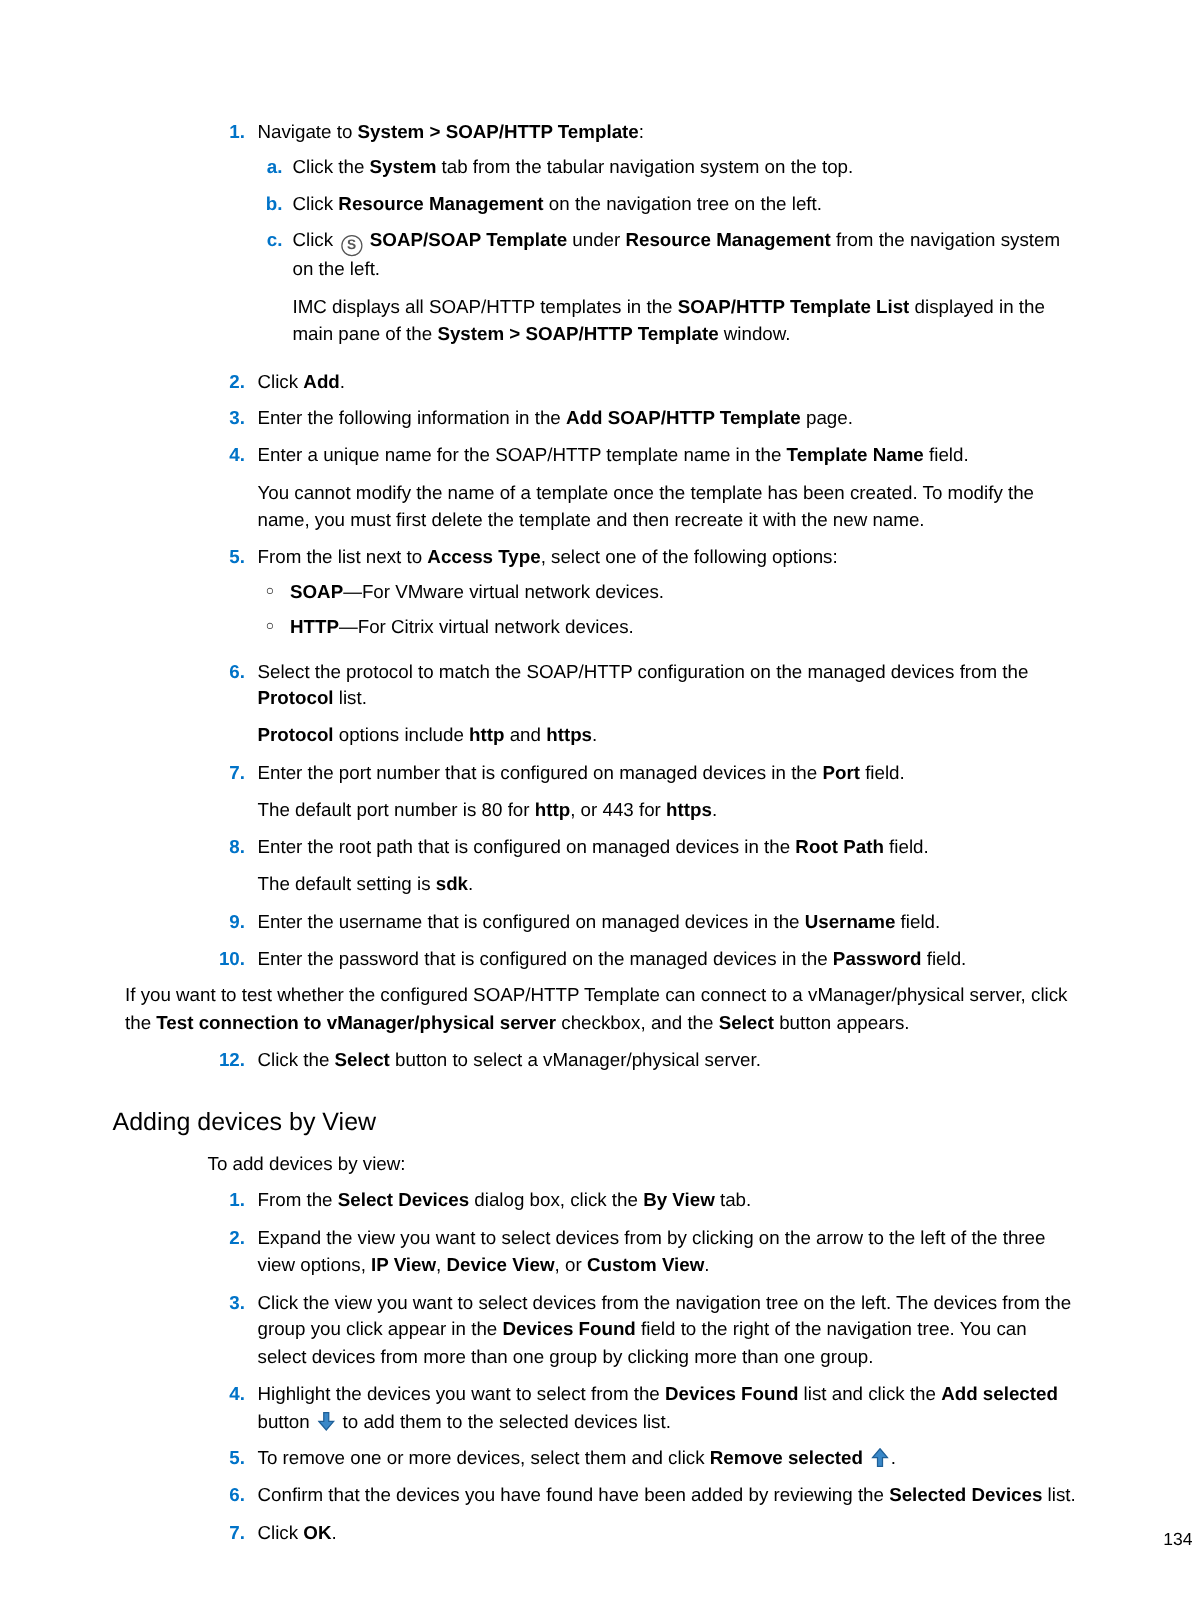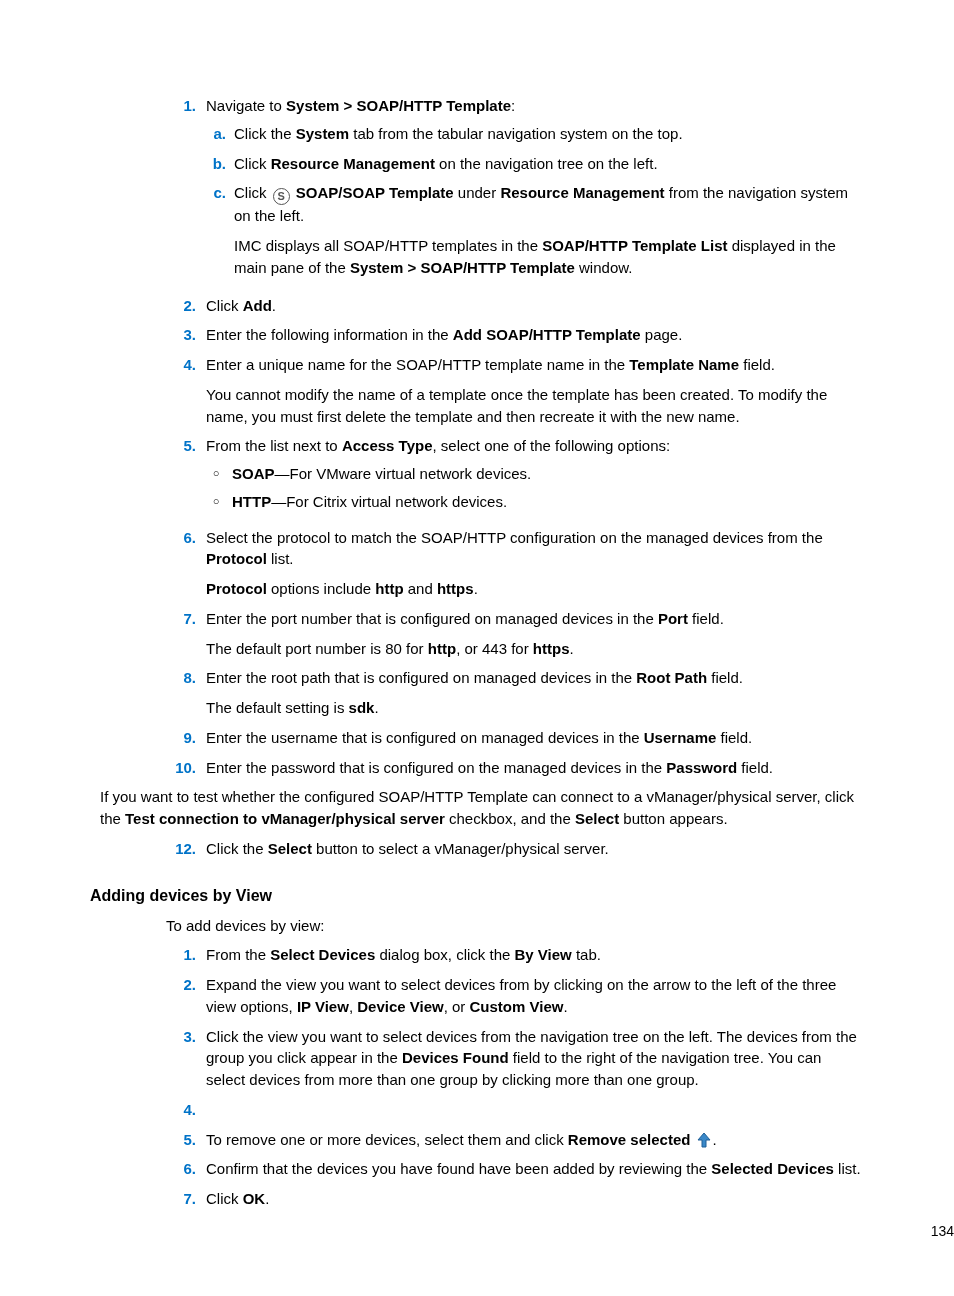--- a/index.html
+++ b/index.html
@@ -80,22 +80,22 @@
   }
   .ul > .li > .body {
     flex: 1;
     padding-left: 6px;
   }
   b { font-weight: bold; }
   .p-after {
     margin-top: 8px;
   }
   .h3 {
-    font-weight: bold;
-    font-size: 16px;
+    font-weight: normal;
+    font-size: 20px;
     margin: 24px 0 8px 0;
   }
   .intro {
     margin: 0 0 8px 76px;
   }
   .page-num {
     text-align: right;
     font-size: 14px;
     position: absolute;
     bottom: 55px;
@@ -253,20 +253,25 @@
       <div class="body"><span>Expand the view you want to select devices from by clicking on the arrow to the left of the three view options, </span><b>IP View</b><span>, </span><b>Device View</b><span>, or </span><b>Custom View</b><span>.</span></div>
     </div>
 
     <div class="li">
       <div class="marker">3.</div>
       <div class="body"><span>Click the view you want to select devices from the navigation tree on the left. The devices from the group you click appear in the </span><b>Devices Found</b><span> field to the right of the navigation tree. You can select devices from more than one group by clicking more than one group.</span></div>
     </div>
 
     <div class="li">
       <div class="marker">4.</div>
+      <div class="body">
+        <span>Highlight the devices you want to select from the </span><b>Devices Found</b><span> list and click the </span><b>Add selected</b><span> button </span><svg class="arrow" width="14" height="16" viewBox="0 0 14 16">
+            <path d="M5 1 h4 v7 h4 l-6 7 -6 -7 h4 z" fill="#3a88c8" stroke="#1f5f97" stroke-width="1"></path>
+          </svg><span> to add them to the selected devices list.</span>
+      </div>
     </div>
 
     <div class="li">
       <div class="marker">5.</div>
       <div class="body">
         <span>To remove one or more devices, select them and click </span><b>Remove selected </b><svg class="arrow" width="14" height="16" viewBox="0 0 14 16">
             <path d="M7 1 l6 7 h-4 v7 h-4 v-7 h-4 z" fill="#3a88c8" stroke="#1f5f97" stroke-width="1"></path>
           </svg><span>.</span>
       </div>
     </div>

